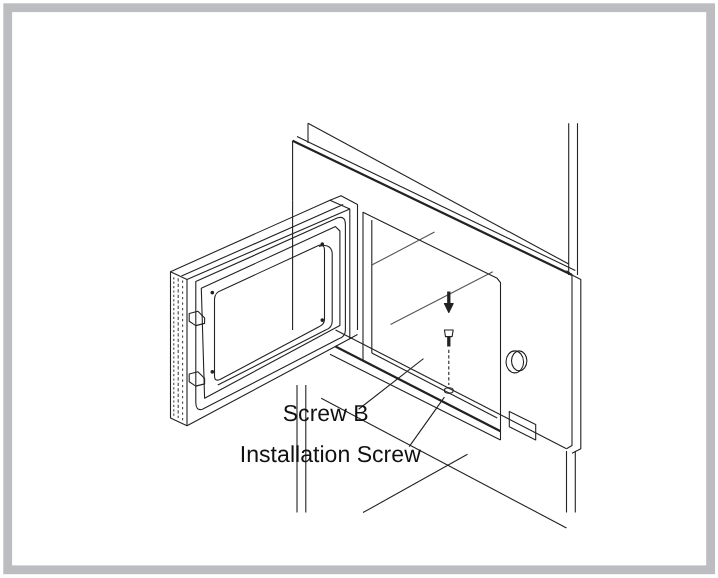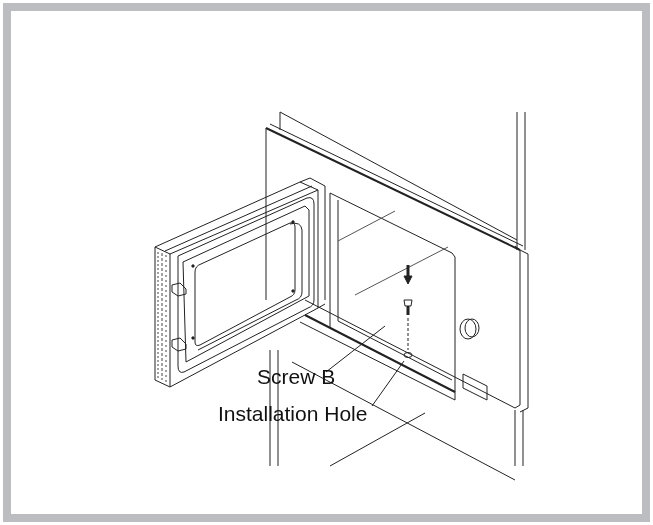--- a/index.html
+++ b/index.html
@@ -113,13 +113,13 @@
     <path d="M172 340 L180 338 L186 344 L186 349 L178 351 L172 347 Z"></path>
   </g>
 
   <g>
     <path d="M300 182 L310 178 L325 186 L325 300"></path>
     <path d="M318 308 L325 304"></path>
   </g>
 </svg>
 
 <div class="label label-screw">Screw B</div>
-<div class="label label-hole">Installation Hole</div>
+<div class="label label-hole">Installation Screw</div>
 
 </body></html>

